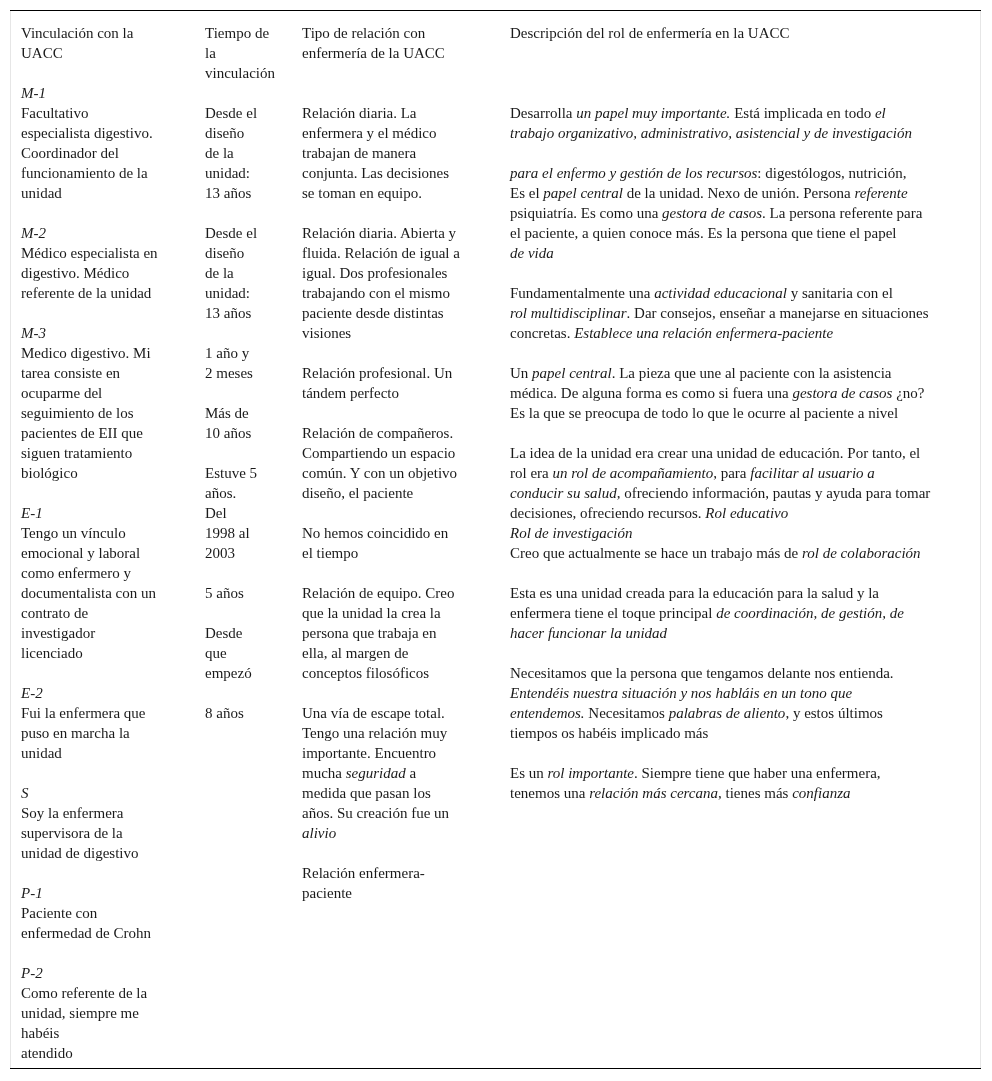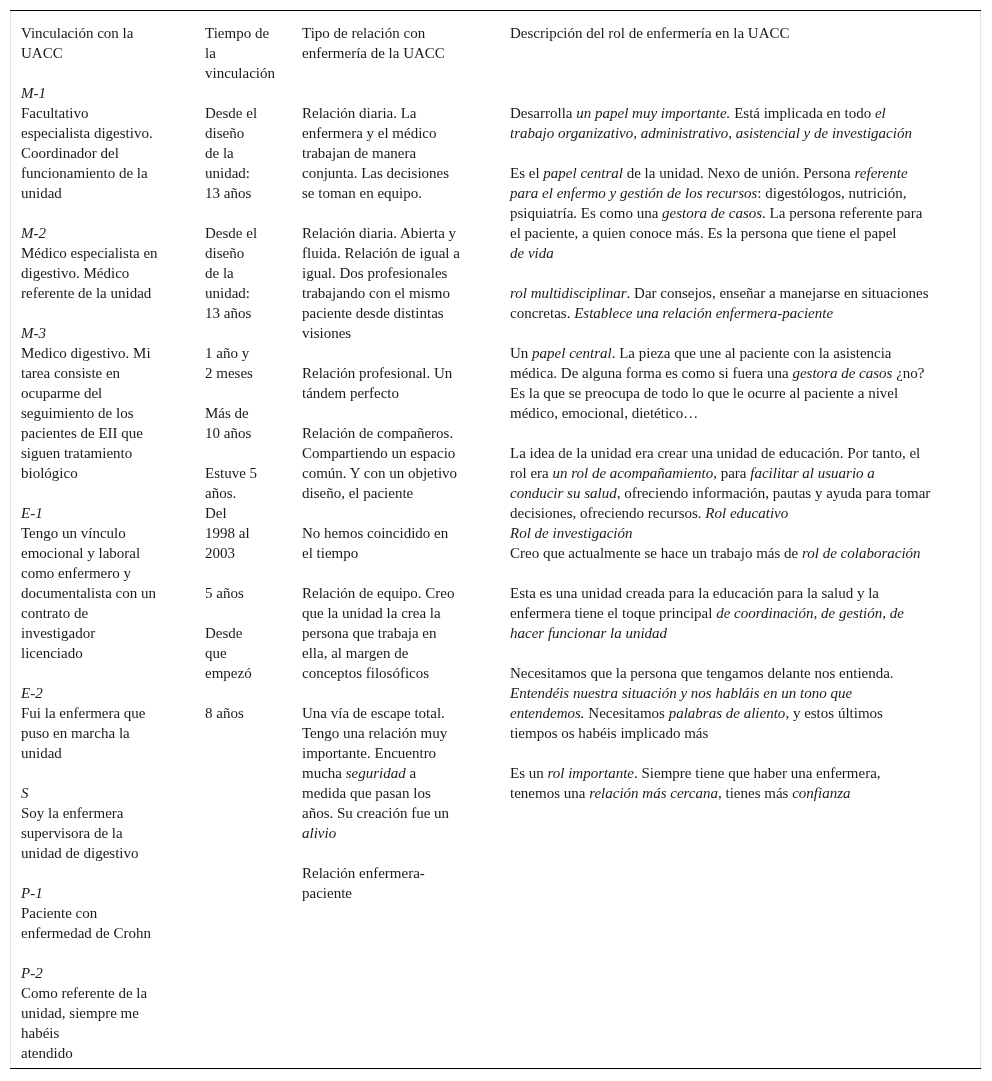--- a/index.html
+++ b/index.html
@@ -175,33 +175,33 @@
     <span class="line"><span class="it">alivio</span></span>
     <span class="line"></span>
     <span class="line"><span>Relación enfermera-</span></span>
     <span class="line"><span>paciente</span></span>
   </div>
 <div class="col body c4">
     <span class="line"></span>
     <span class="line"><span>Desarrolla </span><span class="it">un papel muy importante.</span><span> Está implicada en todo </span><span class="it">el</span></span>
     <span class="line"><span class="it">trabajo organizativo, administrativo, asistencial y de investigación</span></span>
     <span class="line"></span>
+    <span class="line"><span class="it">para el enfermo y gestión de los recursos</span><span>: digestólogos, nutrición,</span></span>
     <span class="line"><span>Es el </span><span class="it">papel central</span><span> de la unidad. Nexo de unión. Persona </span><span class="it">referente</span></span>
-    <span class="line"><span class="it">para el enfermo y gestión de los recursos</span><span>: digestólogos, nutrición,</span></span>
     <span class="line"><span>psiquiatría. Es como una </span><span class="it">gestora de casos</span><span>. La persona referente para</span></span>
     <span class="line"><span>el paciente, a quien conoce más. Es la persona que tiene el papel</span></span>
     <span class="line"><span class="it">de vida</span></span>
     <span class="line"></span>
+    <span class="line"><span>Fundamentalmente una </span><span class="it">actividad educacional</span><span> y sanitaria con el</span></span>
     <span class="line"><span class="it">rol multidisciplinar</span><span>. Dar consejos, enseñar a manejarse en situaciones</span></span>
     <span class="line"><span>concretas. </span><span class="it">Establece una relación enfermera-paciente</span></span>
     <span class="line"></span>
     <span class="line"><span>Un </span><span class="it">papel central</span><span>. La pieza que une al paciente con la asistencia</span></span>
     <span class="line"><span>médica. De alguna forma es como si fuera una </span><span class="it">gestora de casos</span><span> ¿no?</span></span>
     <span class="line"><span>Es la que se preocupa de todo lo que le ocurre al paciente a nivel</span></span>
-    <span class="line"><span>médico, emocional, dietético…</span></span>
     <span class="line"></span>
     <span class="line"><span>La idea de la unidad era crear una unidad de educación. Por tanto, el</span></span>
     <span class="line"><span>rol era </span><span class="it">un rol de acompañamiento</span><span>, para </span><span class="it">facilitar al usuario a</span></span>
     <span class="line"><span class="it">conducir su salud</span><span>, ofreciendo información, pautas y ayuda para tomar</span></span>
     <span class="line"><span>decisiones, ofreciendo recursos. </span><span class="it">Rol educativo</span></span>
     <span class="line"><span class="it">Rol de investigación</span></span>
     <span class="line"><span>Creo que actualmente se hace un trabajo más de </span><span class="it">rol de colaboración</span></span>
     <span class="line"></span>
     <span class="line"><span>Esta es una unidad creada para la educación para la salud y la</span></span>
     <span class="line"><span>enfermera tiene el toque principal </span><span class="it">de coordinación, de gestión, de</span></span>

